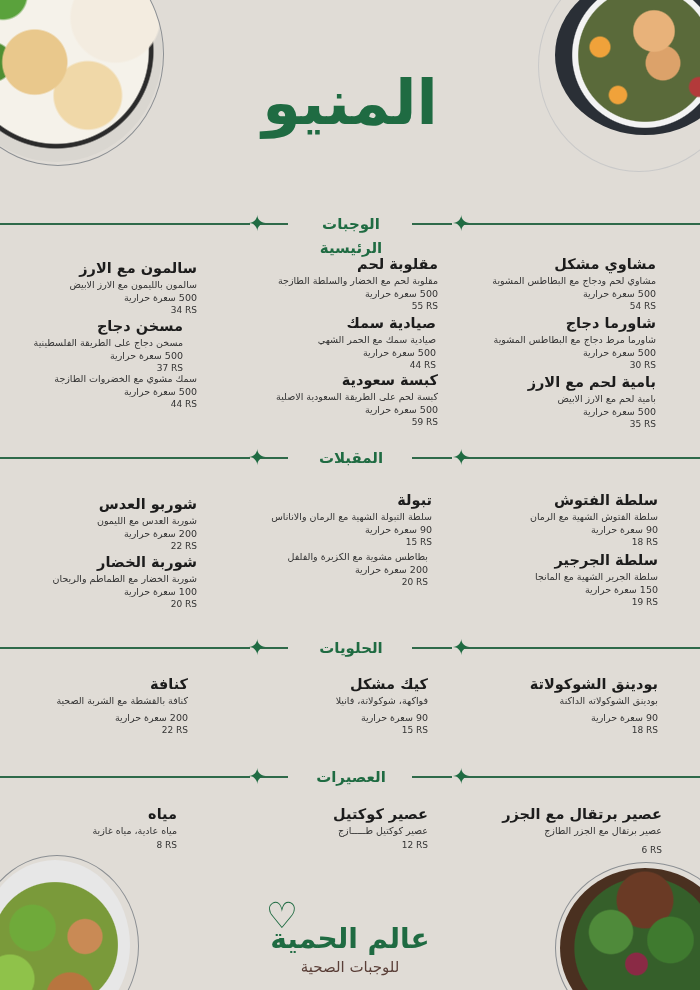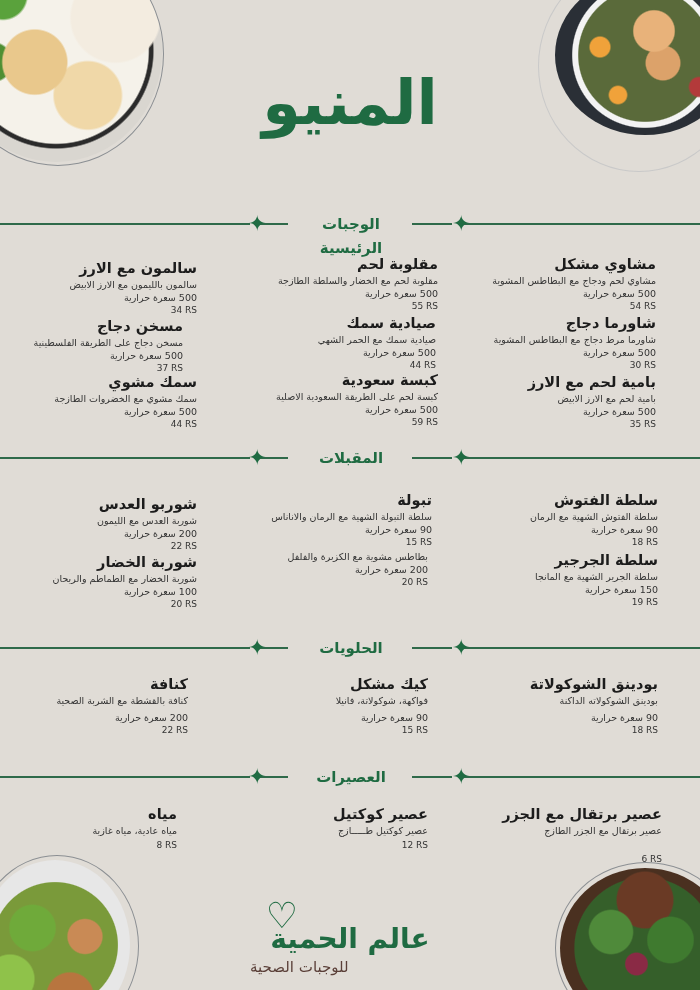--- a/index.html
+++ b/index.html
@@ -95,21 +95,21 @@
   .logo { position:absolute; left:240px; top:898px; width:220px; height:86px; text-align:center; }
   .logo .heart {
     position:absolute; left:24px; top:0; width:36px; height:36px;
     color:#1f6b42; font-size:36px; line-height:36px;
   }
   .logo .name {
     position:absolute; left:10px; width:200px; top:24px; text-align:center;
     font-weight:bold; font-size:28px; color:#1f6b42; direction:rtl; letter-spacing:2px;
   }
   .logo .tag {
-    position:absolute; left:10px; width:200px; top:60px; text-align:left;
+    position:absolute; left:10px; width:200px; top:60px; text-align:center;
     font-size:15px; color:#5a3f38; direction:rtl; letter-spacing:3px;
   }
 </style>
 </head>
 <body>
 
 <div class="page">
 
   <div class="plate plate-tl"></div>
   <div class="plate-ring ring-tl"></div>
@@ -176,21 +176,20 @@
     <div class="cal">500 سعرة حرارية</div>
     <div class="price">35 RS</div>
   </div>
   <div class="item" style="right:262px; top:370px;">
     <div class="name">كبسة سعودية</div>
     <div class="desc">كبسة لحم على الطريقة السعودية الاصلية</div>
     <div class="cal">500 سعرة حرارية</div>
     <div class="price">59 RS</div>
   </div>
   <div class="item" style="right:503px; top:372px;">
-    <div class="name">سمك مشوي</div>
     <div class="desc">سمك مشوي مع الخضروات الطازجة</div>
     <div class="cal">500 سعرة حرارية</div>
     <div class="price">44 RS</div>
   </div>
 
   <div class="divider" style="top:446px;">
     <div class="line line-l"></div>
       <div class="line line-m1"></div>
       <div class="line line-m2"></div>
       <div class="line line-r"></div>
@@ -270,21 +269,21 @@
       <div class="line line-m1"></div>
       <div class="line line-m2"></div>
       <div class="line line-r"></div>
     <span class="star star-l">✦</span>
     <span class="star star-r">✦</span>
     <div class="label">العصيرات</div>
   </div>
 
   <div class="item" style="right:38px; top:804px;">
     <div class="name">عصير برتقال مع الجزر</div>
-    <div class="desc" style="margin-bottom:16px;">عصير برتقال مع الجزر الطازج</div>
+    <div class="desc" style="margin-bottom:7px;">عصير برتقال مع الجزر الطازج</div>
     <div class="price">6 RS</div>
   </div>
   <div class="item" style="right:272px; top:804px;">
     <div class="name">عصير كوكتيل</div>
     <div class="desc" style="margin-bottom:2px;">عصير كوكتيل طـــــازج</div>
     <div class="price">12 RS</div>
   </div>
   <div class="item" style="right:523px; top:804px;">
     <div class="name">مياه</div>
     <div class="desc" style="margin-bottom:2px;">مياه عادية، مياه غازية</div>

